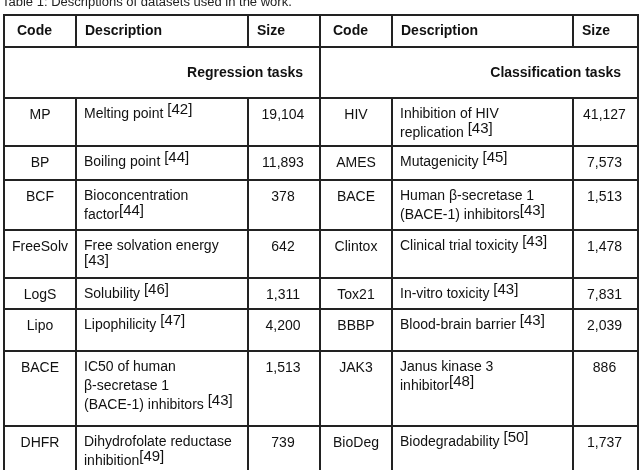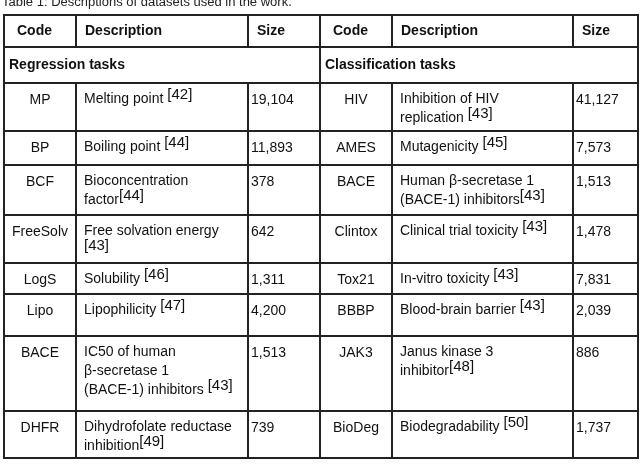--- a/index.html
+++ b/index.html
@@ -46,36 +46,37 @@
   th.col-head {
     font-weight: bold;
     text-align: left;
     vertical-align: middle;
     padding: 2px 4px 2px 8px;
     height: 32px;
   }
   th.col-head.code-head { padding-left: 12px; }
   td.section-cell {
     font-weight: bold;
-    text-align: left;
+    text-align: right;
     vertical-align: middle;
-    padding: 2px 4px;
-    height: 36px;
+    padding: 2px 16px;
+    height: 51px;
   }
   td.code-cell {
     text-align: center;
     vertical-align: top;
     padding: 6px 1px 2px 1px;
   }
   td.desc-cell {
     text-align: left;
     vertical-align: top;
     padding: 5px 4px 2px 7px;
   }
   td.size-cell {
+    text-align: center;
     vertical-align: top;
     padding: 6px 4px 2px 2px;
   }
   .dtext { white-space: pre-line; }
   sup.ref {
     font-size: 15px;
     line-height: 0;
     vertical-align: 4px;
   }
   

